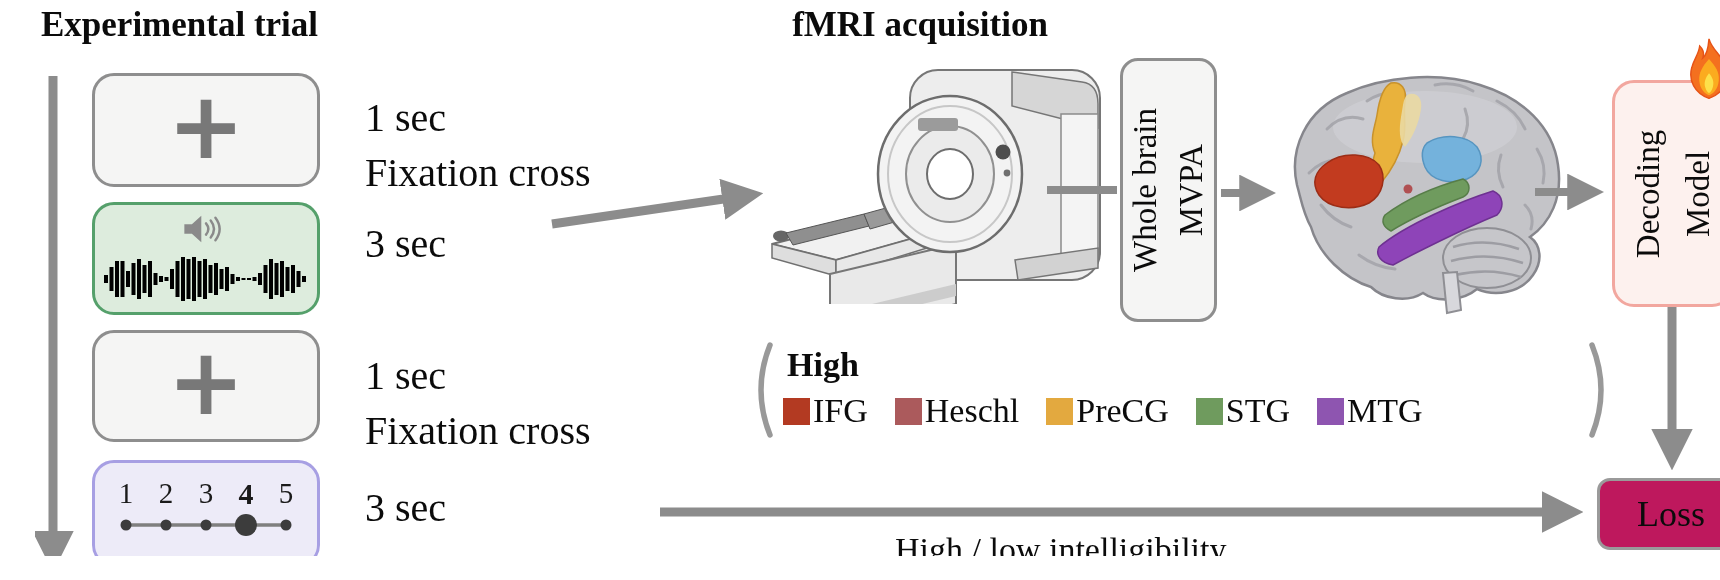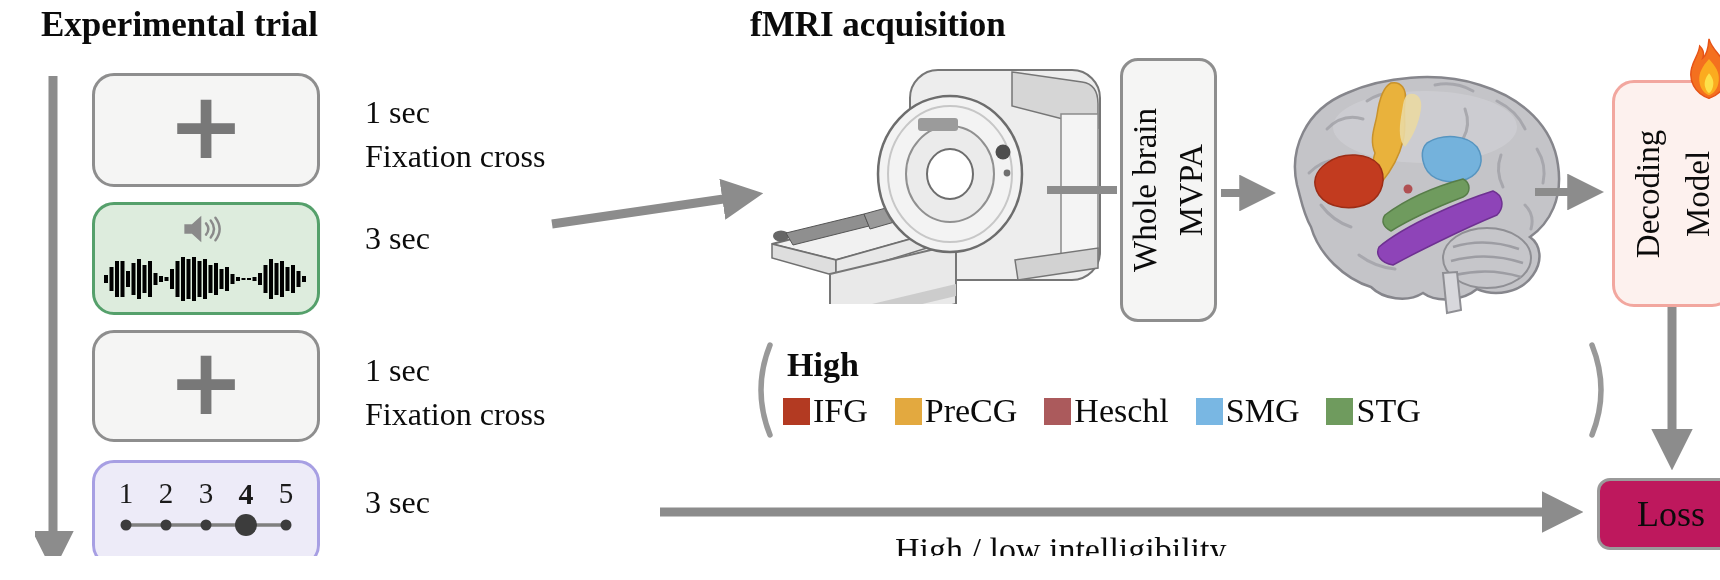--- a/index.html
+++ b/index.html
@@ -6,21 +6,21 @@
   .canvas{position:relative;width:1720px;height:556px;background:#ffffff;overflow:hidden;
           font-family:"Liberation Serif","DejaVu Serif",serif;color:#0b0b0b;margin-left:35px;}
   .abs{position:absolute;}
   .title{font-size:35px;font-weight:bold;white-space:nowrap;}
   
   .box{position:absolute;left:57px;width:228px;border-radius:22px;border:3px solid #8e8e8e;
        background:#f5f5f4;box-sizing:border-box;display:flex;align-items:center;justify-content:center;}
   .box.green{border-color:#55a06b;background:#ddecdd;flex-direction:column;justify-content:flex-start;padding-top:8px;}
   .box.purple{border-color:#a79fe3;background:#edebf8;flex-direction:column;justify-content:flex-start;padding-top:14px;}
   .plus{font-family:"DejaVu Sans",sans-serif;font-weight:700;font-size:92px;color:#787878;line-height:0.8;margin-top:-6px;}
-  .step-label{position:absolute;left:330px;font-size:32px;line-height:1.38;white-space:nowrap;}
+  .step-label{position:absolute;left:330px;font-size:40px;line-height:1.38;white-space:nowrap;}
   .step-label span{display:block;}
   
   .rating{width:200px;display:flex;flex-direction:column;align-items:center;}
   .rating-nums{display:flex;width:200px;}
   .rating-nums span{width:40px;text-align:center;font-size:29px;color:#1a1a1a;}
   .rating-nums span.sel{font-weight:bold;font-size:30px;}
   
   .vbox{position:absolute;border:3px solid #8e8e8e;border-radius:18px;background:#f5f5f4;box-sizing:border-box;}
   .vbox.decoding{border-color:#f2a79f;background:#fdf1ee;border-radius:22px;}
   .rotor{position:absolute;left:50%;top:50%;transform:translate(-50%,-50%) rotate(-90deg);
@@ -53,21 +53,21 @@
       <line x1="517" y1="224" x2="716" y2="195" stroke-width="9" marker-end="url(#ah)"></line>
       <line x1="1012" y1="190" x2="1082" y2="190" stroke-width="8"></line>
       <line x1="1186" y1="193" x2="1230" y2="193" stroke-width="8" marker-end="url(#ah)"></line>
       <line x1="1500" y1="192" x2="1558" y2="192" stroke-width="8" marker-end="url(#ah)"></line>
       <line x1="1637" y1="306" x2="1637" y2="458" stroke-width="9" marker-end="url(#ah)"></line>
       <line x1="625" y1="512" x2="1536" y2="512" stroke-width="9" marker-end="url(#ah)"></line>
     </g>
   </svg>
 
   <div class="abs title" style="left:6px;top:5px;">Experimental trial</div>
-  <div class="abs title" style="left:715px;top:5px;width:340px;">fMRI acquisition</div>
+  <div class="abs title" style="left:715px;top:5px;width:340px;text-align:center;">fMRI acquisition</div>
 
   <div class="box" style="top:73px;height:114px;z-index:2;">
     <span class="plus">+</span>
   </div>
 
   <div class="box green" style="top:202px;height:113px;z-index:2;">
     <svg width="50" height="32" viewBox="0 0 50 34">
       <polygon points="2,12 10,12 20,3 20,31 10,22 2,22" fill="#8a8a8a"></polygon>
       <path d="M25,11 Q30,17 25,23 M30,8 Q37,17 30,26 M35,5 Q44,17 35,29" stroke="#8a8a8a" stroke-width="2.6" fill="none" stroke-linecap="round"></path>
     </svg>
@@ -187,34 +187,34 @@
   <svg class="abs" style="left:714px;top:342px;" width="26" height="96" viewBox="0 0 26 96">
     <path d="M21,3 Q3,48 21,93" stroke="#999" stroke-width="5.5" fill="none" stroke-linecap="round"></path>
   </svg>
   <div class="roi-title">High</div>
   <div class="roi-row">
       <span class="roi-item">
         <span class="swatch" style="background: rgb(179, 58, 34);"></span>
         <span>IFG</span>
       </span>
       <span class="roi-item">
+        <span class="swatch" style="background: rgb(171, 90, 92);"></span>
+        <span>Heschl</span>
+      </span>
+      <span class="roi-item">
         <span class="swatch" style="background: rgb(227, 169, 63);"></span>
         <span>PreCG</span>
       </span>
       <span class="roi-item">
-        <span class="swatch" style="background: rgb(171, 90, 92);"></span>
-        <span>Heschl</span>
-      </span>
-      <span class="roi-item">
-        <span class="swatch" style="background: rgb(121, 183, 227);"></span>
-        <span>SMG</span>
-      </span>
-      <span class="roi-item">
         <span class="swatch" style="background: rgb(111, 155, 94);"></span>
         <span>STG</span>
+      </span>
+      <span class="roi-item">
+        <span class="swatch" style="background: rgb(142, 85, 176);"></span>
+        <span>MTG</span>
       </span>
     </div>
   <svg class="abs" style="left:1552px;top:342px;" width="26" height="96" viewBox="0 0 26 96">
     <path d="M5,3 Q23,48 5,93" stroke="#999" stroke-width="5.5" fill="none" stroke-linecap="round"></path>
   </svg>
 
   <div class="vbox decoding" style="left:1577px;top:80px;width:122px;height:227px;z-index:2;">
     <div class="rotor" style="line-height:1.5;">
       <div>Decoding</div>
       <div>Model</div>

